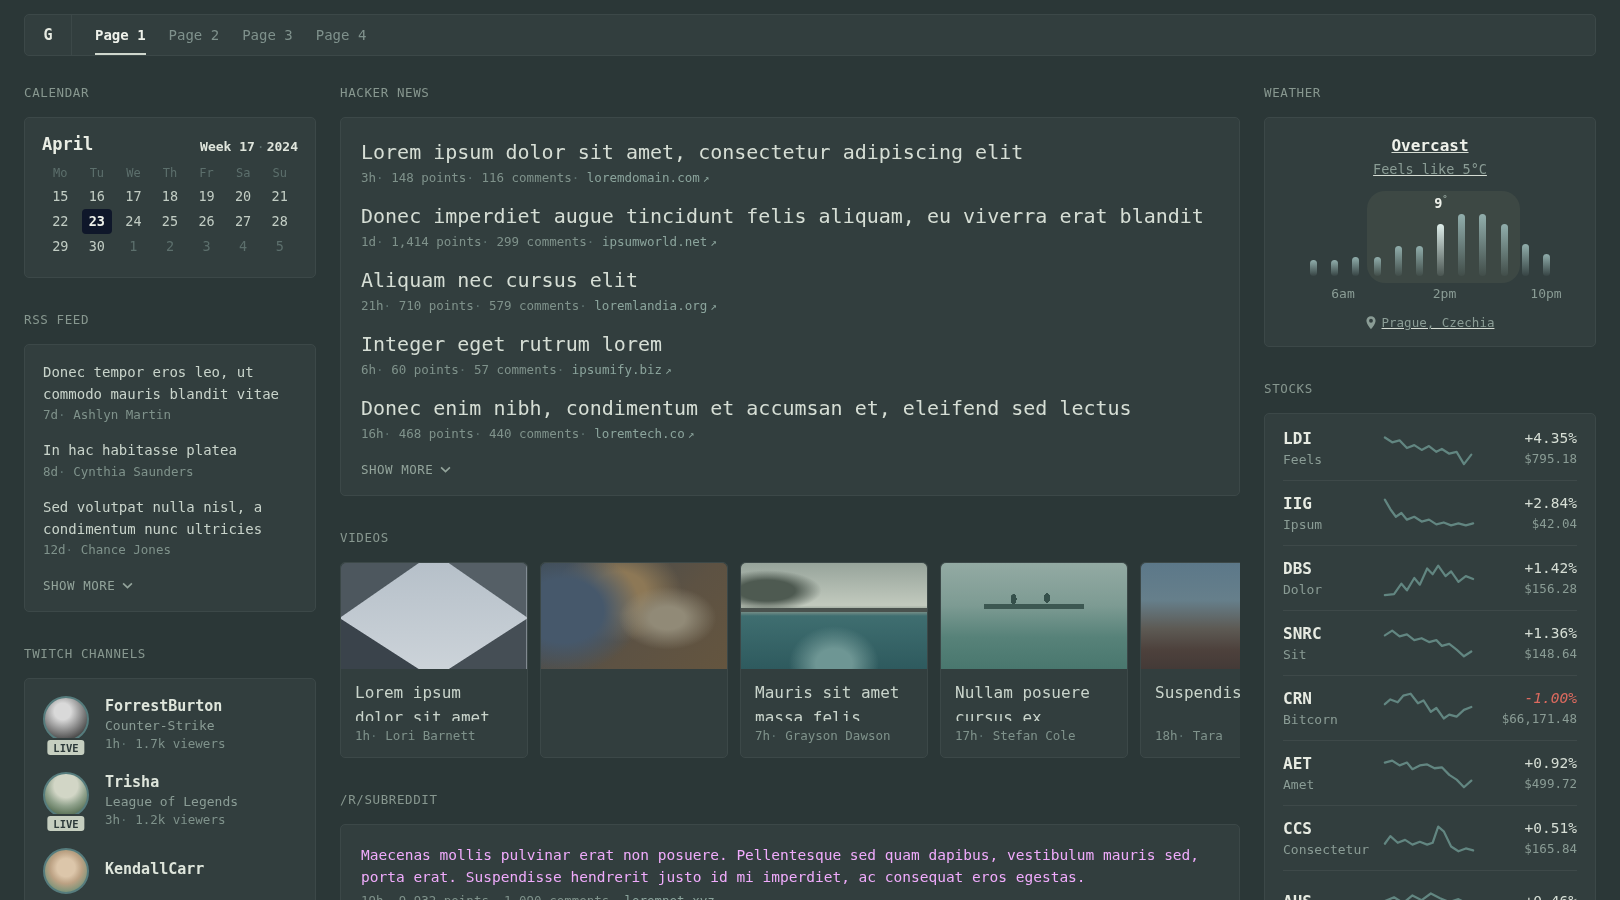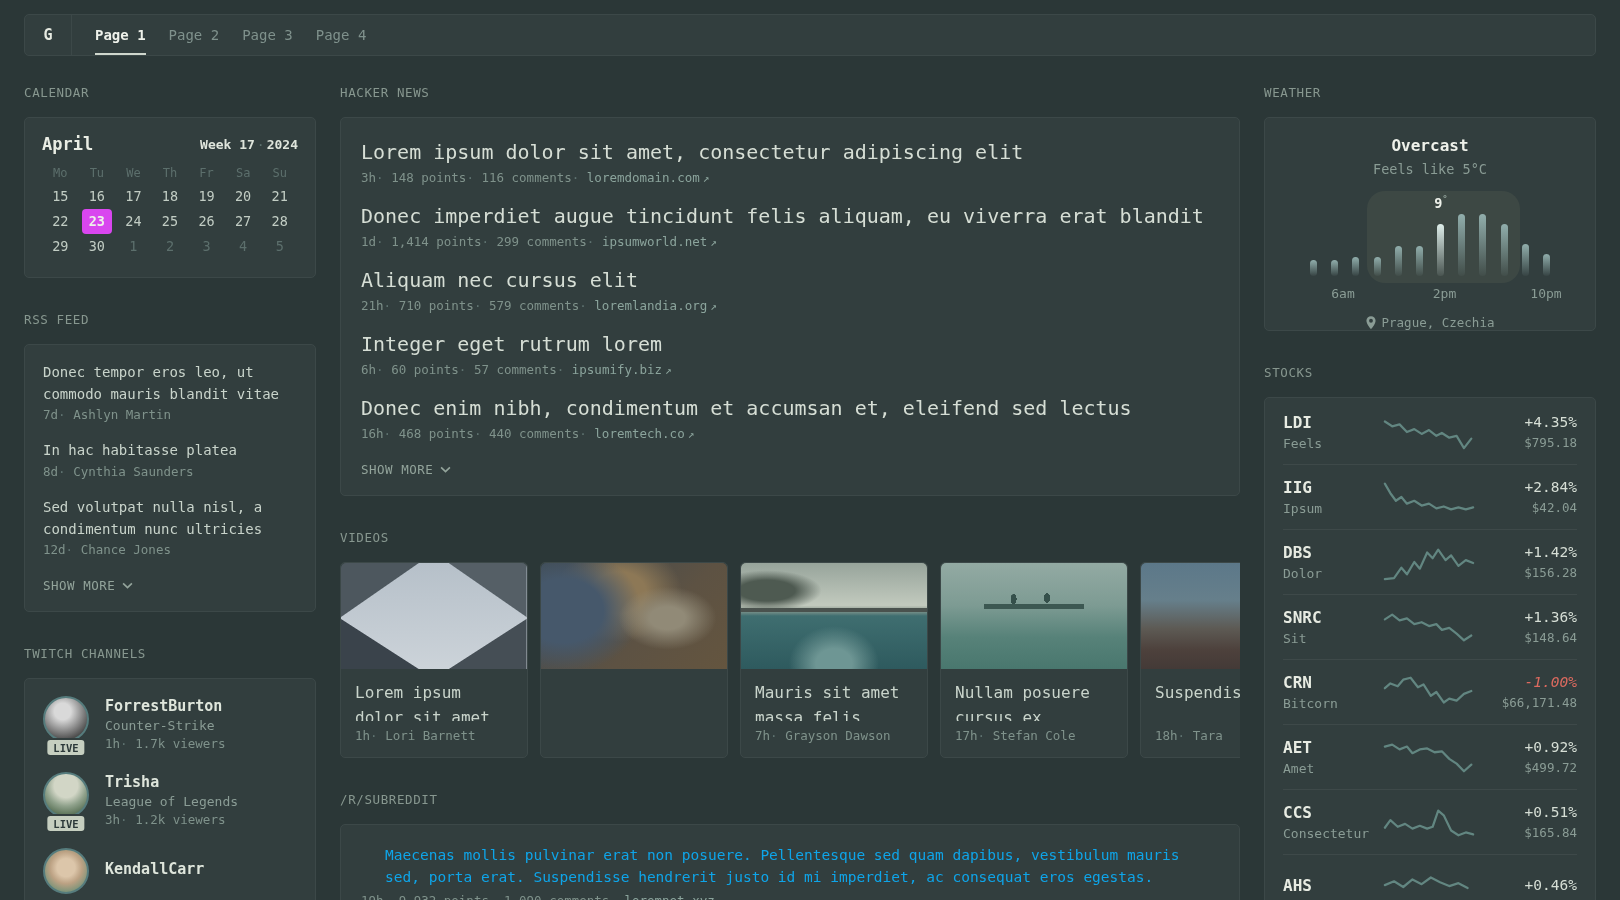--- a/index.html
+++ b/index.html
@@ -32,29 +32,29 @@
   .section { margin-bottom:34px; }
   .section-label {
     font-size:12.5px; color:#87978f; letter-spacing:0.6px; margin-bottom:17px;
   }
   .card {
     background:#323e3e; border:1px solid #3c4848; border-radius:5px;
   }
 
   
   .cal-card { padding:16px 17px 18px 17px; }
-  .cal-head { display:flex; justify-content:space-between; align-items:center; margin-bottom:12px; }
+  .cal-head { display:flex; justify-content:space-between; align-items:flex-end; margin-bottom:12px; }
   .cal-month { font-size:17px; font-weight:bold; color:#e9ede4; }
   .cal-week { font-size:13px; font-weight:bold; color:#dfe5dc; }
   .cal-week .sep { color:#5f7370; font-weight:normal; padding:0 2px; }
   .cal-grid { display:grid; grid-template-columns:repeat(7,1fr); text-align:center; }
   .cal-wd { font-size:12px; color:#5c6f6c; padding-bottom:4px; }
   .cal-day { font-size:13.5px; color:#c2cdc4; height:25px; line-height:25px; }
   .cal-day .pill { display:inline-block; min-width:30px; height:25px; line-height:25px; border-radius:4px; }
-  .cal-day.sel .pill { background:#d946ef; color:#eef1ea; font-weight:bold; }
+  .cal-day.sel .pill { background:#0f172a; color:#eef1ea; font-weight:bold; }
   .cal-day.dim2 { color:#5c6f6c; }
 
   
   .meta { font-size:12.5px; color:#7f928b; white-space:nowrap; overflow:hidden; }
   .meta > *:not(:first-child)::before { content:"· "; color:#5e7270; }
   .meta .link { color:#8ba49c; cursor:pointer; }
   .ext { font-size:11px; color:#8ba49c; padding-left:3px; }
 
   
   .rss-card { padding:17px 18px 18px 18px; }
@@ -82,21 +82,21 @@
   }
   .tw-info { padding-top:1px; }
   .tw-name { font-size:15px; font-weight:bold; color:#dfe6dc; cursor:pointer; margin-bottom:3px; }
   .tw-game { font-size:13px; color:#8a9c95; cursor:pointer; margin-bottom:3px; }
 
   
   .hn-card { padding:19px 20px 18px 20px; }
   .hn-item { margin-bottom:16px; }
   .hn-title { font-size:20px; color:#d6ded5; line-height:1.5; cursor:pointer; margin-bottom:3px; }
   .rd-card { padding:19px 20px; min-height:160px; }
-  .rd-title { font-size:14.5px; color:#0ea5e9; line-height:1.55; cursor:pointer; margin-bottom:4px;margin-left:24px; }
+  .rd-title { font-size:14.5px; color:#f0abfc; line-height:1.55; cursor:pointer; margin-bottom:4px; }
 
   
   .video-row { display:flex; gap:12px; overflow:hidden; }
   .video-card { width:188px; flex:0 0 188px; background:#323e3e; border:1px solid #3c4848; border-radius:5px; }
   .thumb { height:106px; border-radius:5px 5px 0 0; cursor:pointer; }
   .thumb-0 { background:
       linear-gradient(to bottom right, #4d575e 0 45%, rgba(77,87,94,0) 46%) 0 0/46% 56% no-repeat,
       linear-gradient(to bottom left, #555f66 0 45%, rgba(85,95,102,0) 46%) 100% 0/46% 56% no-repeat,
       linear-gradient(to top right, #3a434b 0 45%, rgba(58,67,75,0) 46%) 0 100%/46% 52% no-repeat,
       linear-gradient(to top left, #454e55 0 45%, rgba(69,78,85,0) 46%) 100% 100%/46% 52% no-repeat,
@@ -116,21 +116,21 @@
       radial-gradient(5px 8px at 57% 33%, #35504b 60%, rgba(53,80,75,0) 61%),
       linear-gradient(#3c5852,#3c5852) 50% 41%/54% 5px no-repeat,
       linear-gradient(180deg,#93aaa3 0%,#7d9b93 40%,#578279 70%,#49776e 100%); }
   .thumb-4 { background:
       radial-gradient(17px 38px at 61% 46%, #272b30 0 55%, rgba(39,43,48,0) 62%),
       linear-gradient(180deg,#5c7889 0%,#667f8b 35%,#5d5a54 62%,#4d413c 82%,#443a37 100%); }
   .v-body { padding:12px 14px 14px 14px; }
   .v-title { font-size:16px; line-height:1.55; color:#c9d4cb; cursor:pointer; margin-bottom:7px; height:40px; overflow:hidden; }
 
   
-  .wx-card { padding:18px 20px 0 20px; text-align:center; }
+  .wx-card { padding:18px 20px 16px 20px; text-align:center;text-decoration:underline; }
   .wx-cond { font-size:16px; font-weight:bold; color:#eef1ea; margin-bottom:6px; }
   .wx-feels { font-size:13.5px; color:#8a9c95; margin-bottom:14px; }
   .wx-chart { position:relative; width:244px; height:92px; margin:0 auto; }
   .wx-day-rect { position:absolute; left:24%; width:63%; top:0; bottom:0;
       background:rgba(219,214,160,0.07); border-radius:18px; }
   .wx-bars { position:absolute; left:2px; right:2px; bottom:7px; height:70px;
       display:flex; justify-content:space-between; align-items:flex-end; }
   .wx-bar { width:7px; border-radius:4px;
       background:linear-gradient(to bottom, rgba(150,180,178,0.95), rgba(150,180,178,0.05)); }
   .wx-bar.hl { background:linear-gradient(to bottom, rgba(222,238,234,1), rgba(222,238,234,0.08)); }

